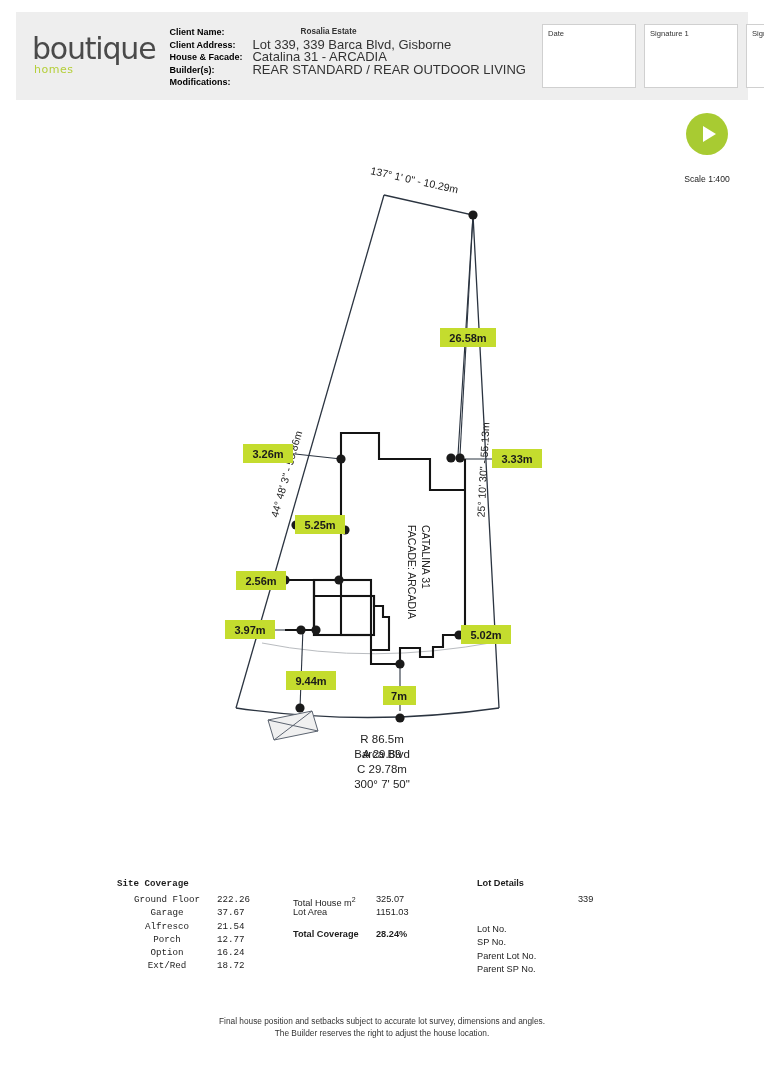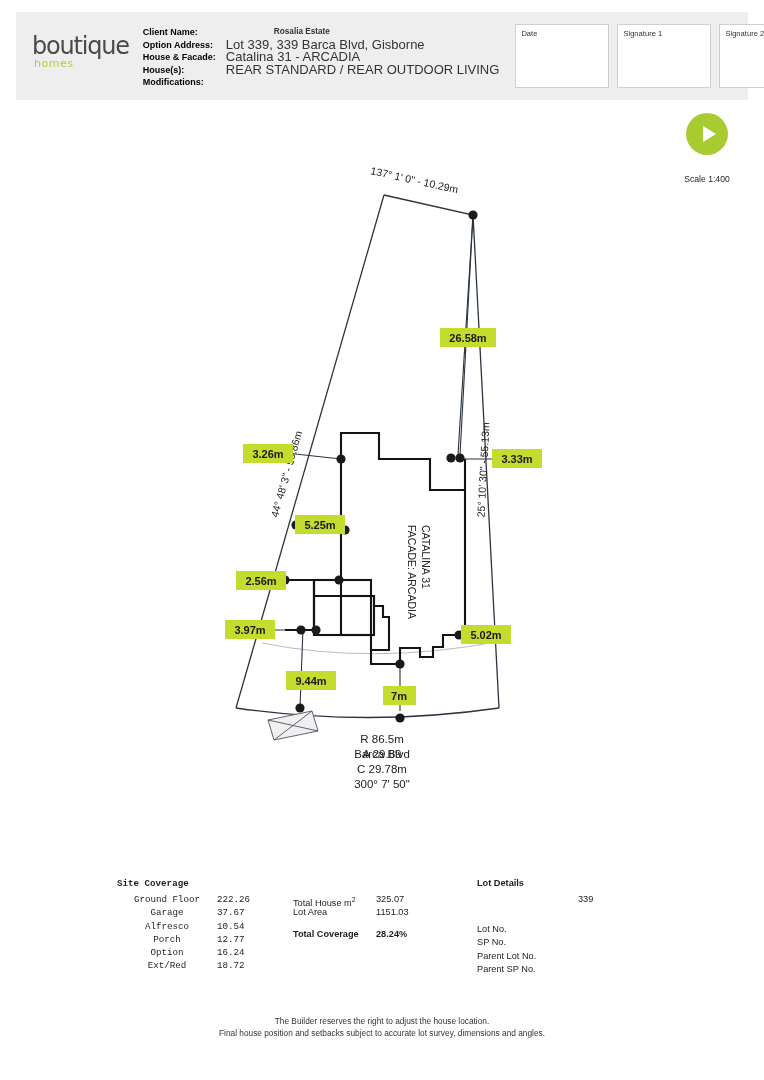--- a/index.html
+++ b/index.html
@@ -18,21 +18,21 @@
     width: 732px; height: 88px;
     background: #eeeeee;
     display: flex; align-items: flex-start;
   }
   .logo-wrap {
     width: 160px; padding-left: 16px; padding-top: 22px;
     display: flex; flex-direction: column; align-items: flex-start;
   }
   .logo-main {
     font-family: "DejaVu Sans", sans-serif;
-    font-size: 24px; font-weight: 400; letter-spacing: -1.2px;
+    font-size: 30px; font-weight: 400; letter-spacing: -1.2px;
     color: #4a4a4a; line-height: 1;
   }
   .logo-sub {
     font-family: "DejaVu Sans", sans-serif;
     font-size: 11px; letter-spacing: 0.5px;
     color: #b5cf3a; line-height: 1; margin-left: 2px;
   }
 
   .client-block {
     padding-top: 14px; padding-left: 14px;
@@ -113,23 +113,23 @@
   <div class="header">
 
     <div class="logo-wrap">
       <div class="logo-main">boutique</div>
       <div class="logo-sub">homes</div>
     </div>
 
     <div class="client-block">
       <div class="client-labels">
         <div class="row">Client Name:</div>
-        <div class="row">Option Address:</div>
+        <div class="row">Client Address:</div>
         <div class="row">House &amp; Facade:</div>
-        <div class="row">House(s):</div>
+        <div class="row">Builder(s):</div>
         <div class="row">Modifications:</div>
       </div>
       <div class="client-values">
         <div class="row strong">Rosalia Estate</div>
         <div class="row small">Lot 339, 339 Barca Blvd, Gisborne</div>
         <div class="row small">Catalina 31 - ARCADIA</div>
         <div class="row small">REAR STANDARD / REAR OUTDOOR LIVING</div>
         <div class="row small"></div>
       </div>
     </div>
@@ -276,21 +276,21 @@
       <div class="tbl-row">
           <span class="k">Ground Floor</span>
           <span class="v">222.26</span>
         </div>
       <div class="tbl-row">
           <span class="k">Garage</span>
           <span class="v">37.67</span>
         </div>
       <div class="tbl-row">
           <span class="k">Alfresco</span>
-          <span class="v">10.54</span>
+          <span class="v">21.54</span>
         </div>
       <div class="tbl-row">
           <span class="k">Porch</span>
           <span class="v">12.77</span>
         </div>
       <div class="tbl-row">
           <span class="k">Option</span>
           <span class="v">16.24</span>
         </div>
       <div class="tbl-row">
@@ -331,17 +331,17 @@
         </div>
       <div class="tbl-row">
           <span class="k">Parent SP No.</span>
           <span class="v"></span>
         </div>
     </div>
 
   </div>
 
   <div class="disclaimer">
+    <div>Final house position and setbacks subject to accurate lot survey, dimensions and angles.</div>
     <div>The Builder reserves the right to adjust the house location.</div>
-    <div>Final house position and setbacks subject to accurate lot survey, dimensions and angles.</div>
   </div>
 
 </div>
 
 </body></html>

